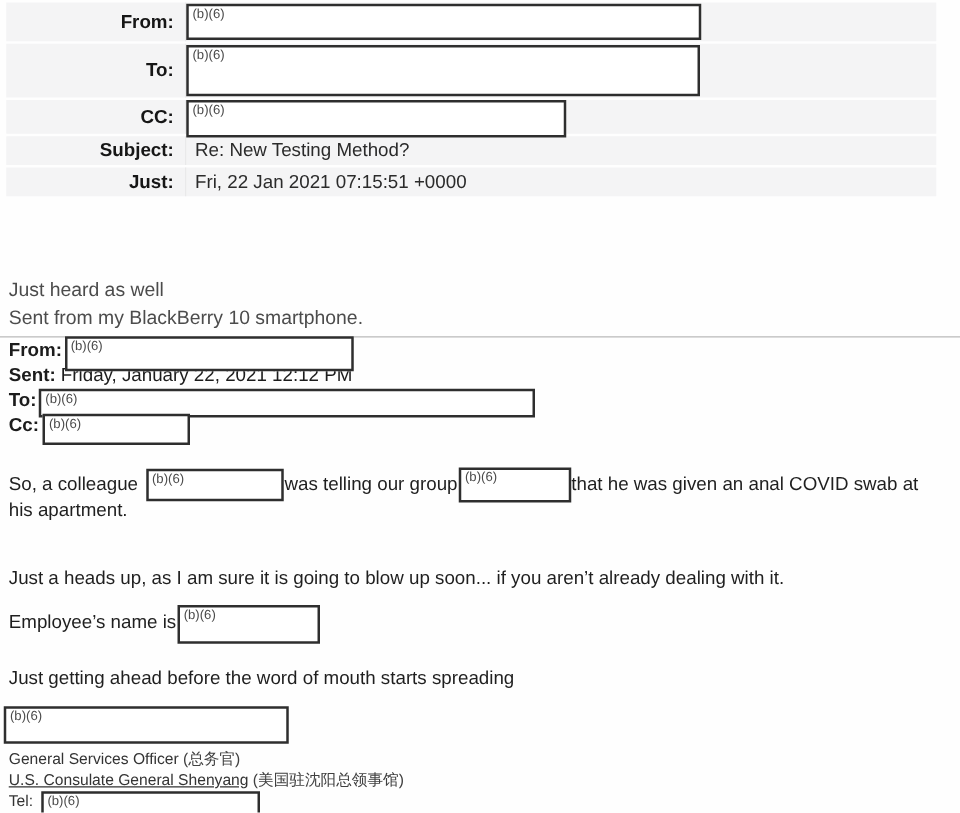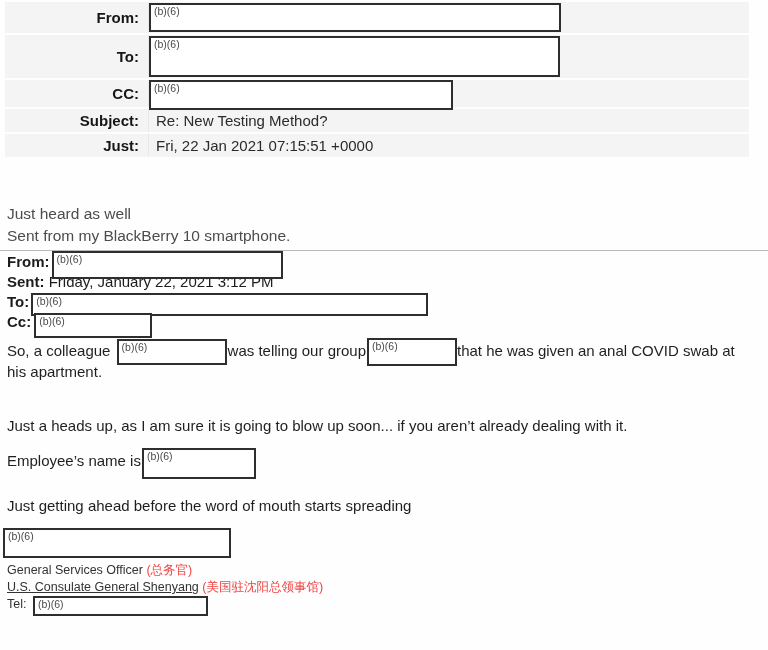--- a/index.html
+++ b/index.html
@@ -47,47 +47,47 @@
 
   .rbox {
     display:inline-block; vertical-align:middle;
     background:#fff; border:2px solid #2e2e2e;
     position:relative; z-index:3;
   }
 
   
   .mail-body { padding-left:7px; width:755px; }
   .gray-line { font-size:15.5px; line-height:22px; color:#4c4c4c; }
-  .reply-block { margin-top:46px; }
+  .reply-block { margin-top:65px; }
   .rule {
     border:none; border-top:1px solid #b9b9b9;
     margin:3px 0 1px -7px; width:768px; height:0;
   }
 
   .qline { font-size:15px; line-height:20px; color:#1c1c1c; white-space:nowrap; }
   .qline b { font-weight:bold; }
   .qb-from { width:231px; height:28px; margin:-8px 0 -12px 2px; }
   .qb-to   { width:397px; height:23px; margin:-6px 0 -8px 2px; }
   .qb-cc   { width:118px; height:25px; margin:-6px 0 -11px 3px; }
 
   .para { font-size:15px; line-height:21px; color:#1f1f1f; width:748px; }
-  .p1 { margin-top:8px; }
+  .p1 { margin-top:26px; }
   .pb1 { width:110px; height:26px; margin:-9px 1px -9px 2px; }
   .pb2 { width:90px; height:28px; margin:-9px 0 -9px 1px; }
   .p2 { margin-top:33px; }
   .p3 { margin-top:14px; }
   .pb3 { width:114px; height:31px; margin:-10px 0 -12px 1px; }
   .p4 { margin-top:24px; }
 
   
   .sig-block { margin-top:12px; }
   .sig-redaction { width:228px; height:30px; margin-left:-4px; }
   .sig-line { font-size:12.5px; line-height:17px; color:#333333; }
   .sig-first { margin-top:4px; }
-  .sig-zh { color:#ef4444; }
+  .sig-zh { color:#404040; }
   .org-en { text-decoration:underline;text-align:center; }
   .tel-box { width:175px; height:20px; margin:-4px 0 -6px 3px; }
 </style>
 </head>
 <body>
 
 <div class="header-table">
 
   <div class="hrow hrow-from">
     <div class="hlabel">From:</div>
@@ -135,21 +135,21 @@
     <div class="gray-line">Sent from my BlackBerry 10 smartphone.</div>
   </div>
 
   <hr class="rule">
 
   <div>
     <div class="qline">
       <b>From:</b><span class="rbox qb-from"><span class="rlab">(b)(6)</span></span>
     </div>
     <div class="qline">
-      <b>Sent:</b><span> Friday, January 22, 2021 3:12 PM</span>
+      <b>Sent:</b><span> Friday, January 22, 2021 12:12 PM</span>
     </div>
     <div class="qline">
       <b>To:</b><span class="rbox qb-to"><span class="rlab">(b)(6)</span></span>
     </div>
     <div class="qline">
       <b>Cc:</b><span class="rbox qb-cc"><span class="rlab">(b)(6)</span></span>
     </div>
   </div>
 
   <div class="para p1">

